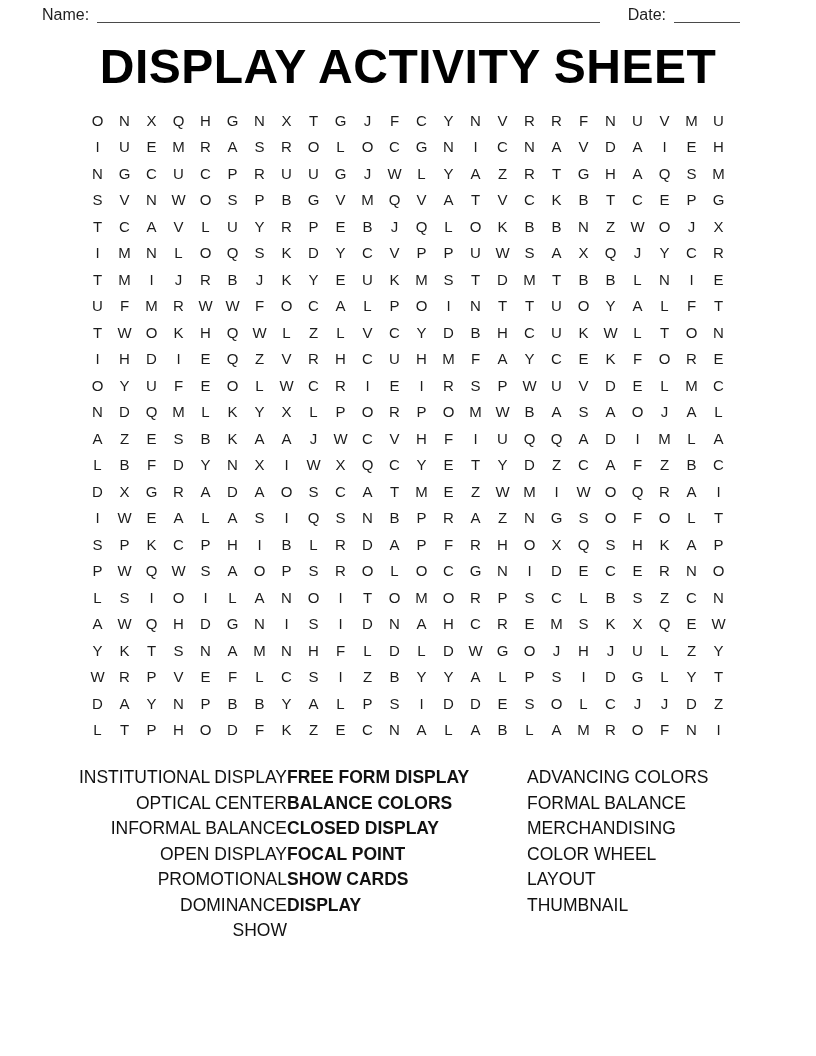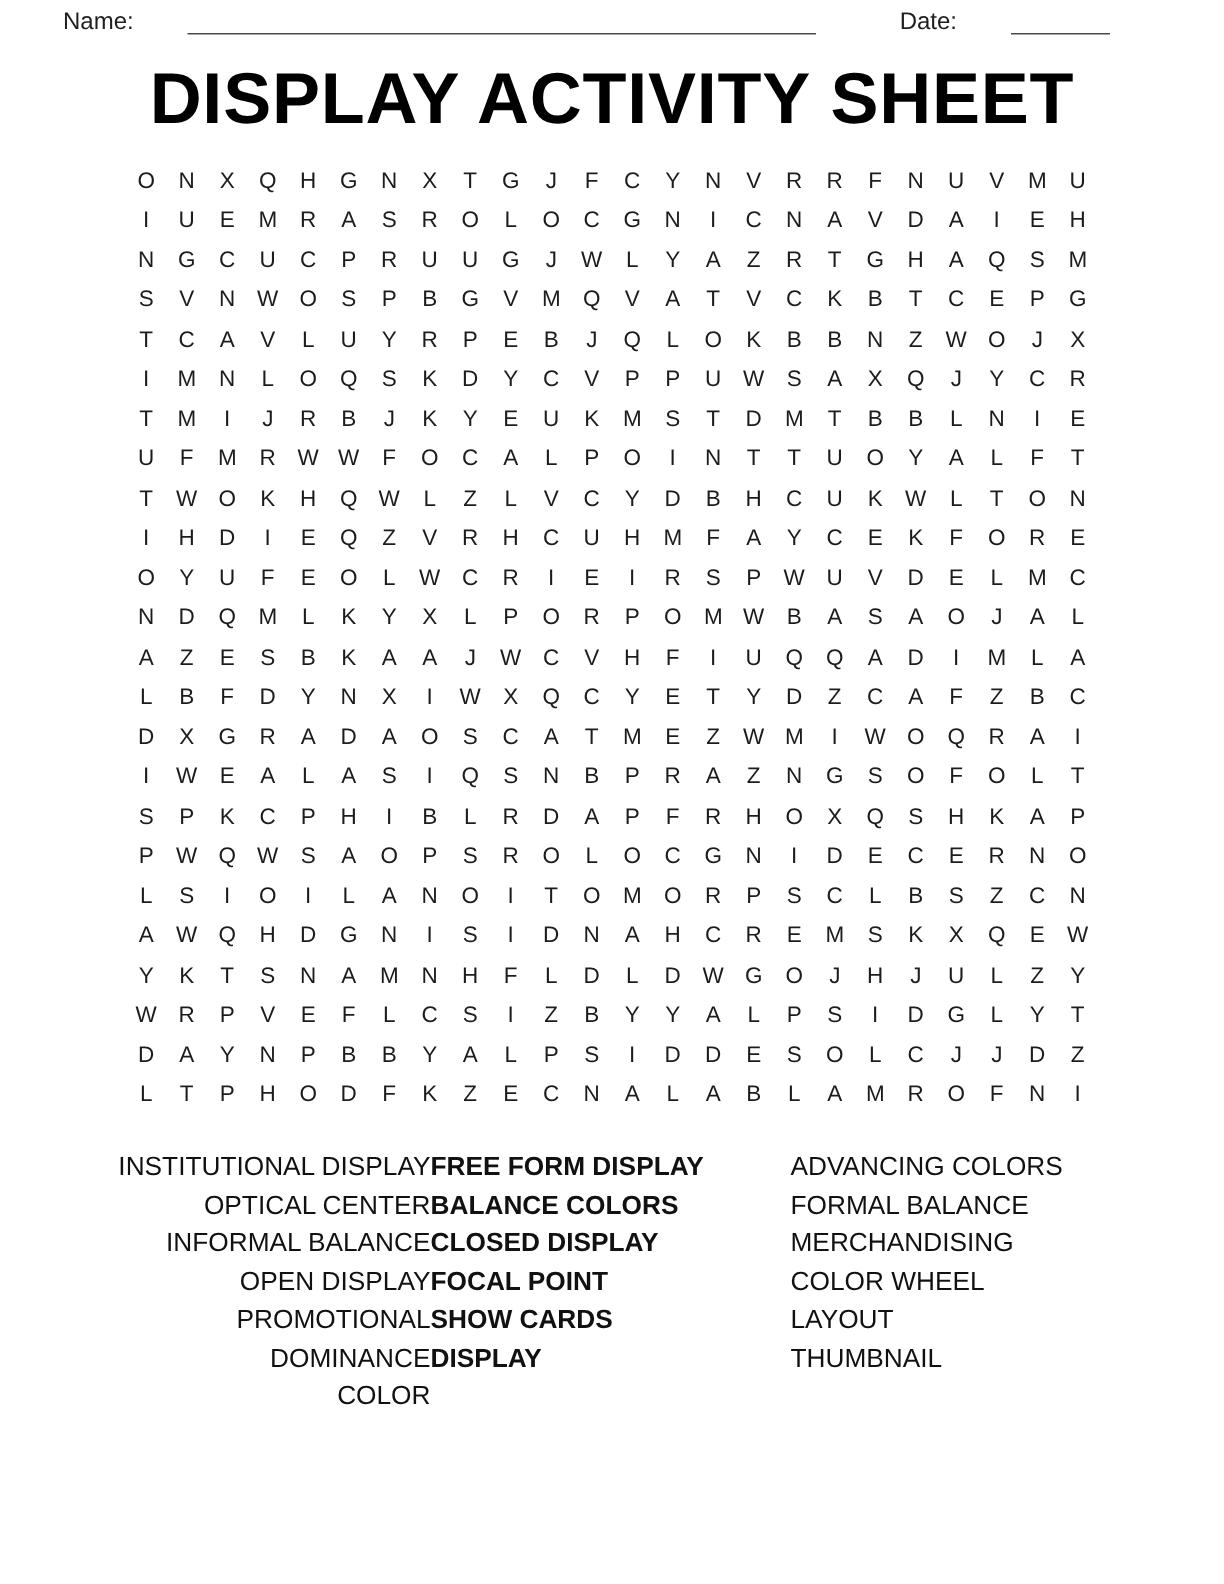--- a/index.html
+++ b/index.html
@@ -14,21 +14,20 @@
     color: #1c1c1c;
     overflow: hidden;
   }
   
   .header {
     display: flex;
     align-items: flex-end;
     padding: 6px 76px 0 42px;
     font-size: 16px;
     color: #1f1f1f;
-    gap: 28px;
   }
   .header .label { line-height: 18px; white-space: nowrap; }
   .fill-line {
     border-bottom: 1.6px solid #4a4a4a;
     height: 16px;
   }
   .name-line { flex: 1; margin: 0 28px 1px 8px; }
   .date-line { width: 66px; margin: 0 0 1px 8px; }
   
   .title {
@@ -667,21 +666,21 @@
     </div>
 
   <div class="words">
     <ul class="word-col word-col-1">
         <li>INSTITUTIONAL DISPLAY</li>
         <li>OPTICAL CENTER</li>
         <li>INFORMAL BALANCE</li>
         <li>OPEN DISPLAY</li>
         <li>PROMOTIONAL</li>
         <li>DOMINANCE</li>
-        <li>COLOR</li>
+        <li>SHOW</li>
       </ul>
     <ul class="word-col word-col-2">
         <li>FREE FORM DISPLAY</li>
         <li>BALANCE COLORS</li>
         <li>CLOSED DISPLAY</li>
         <li>FOCAL POINT</li>
         <li>SHOW CARDS</li>
         <li>DISPLAY</li>
       </ul>
     <ul class="word-col word-col-3">

